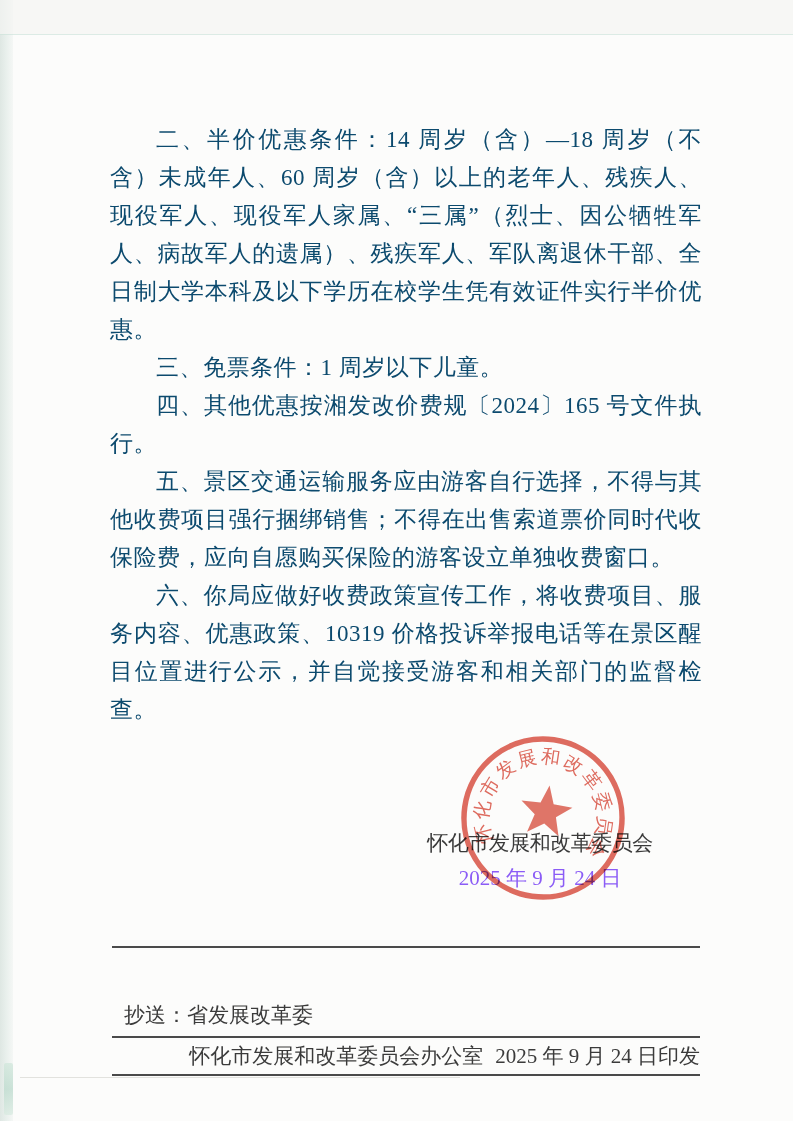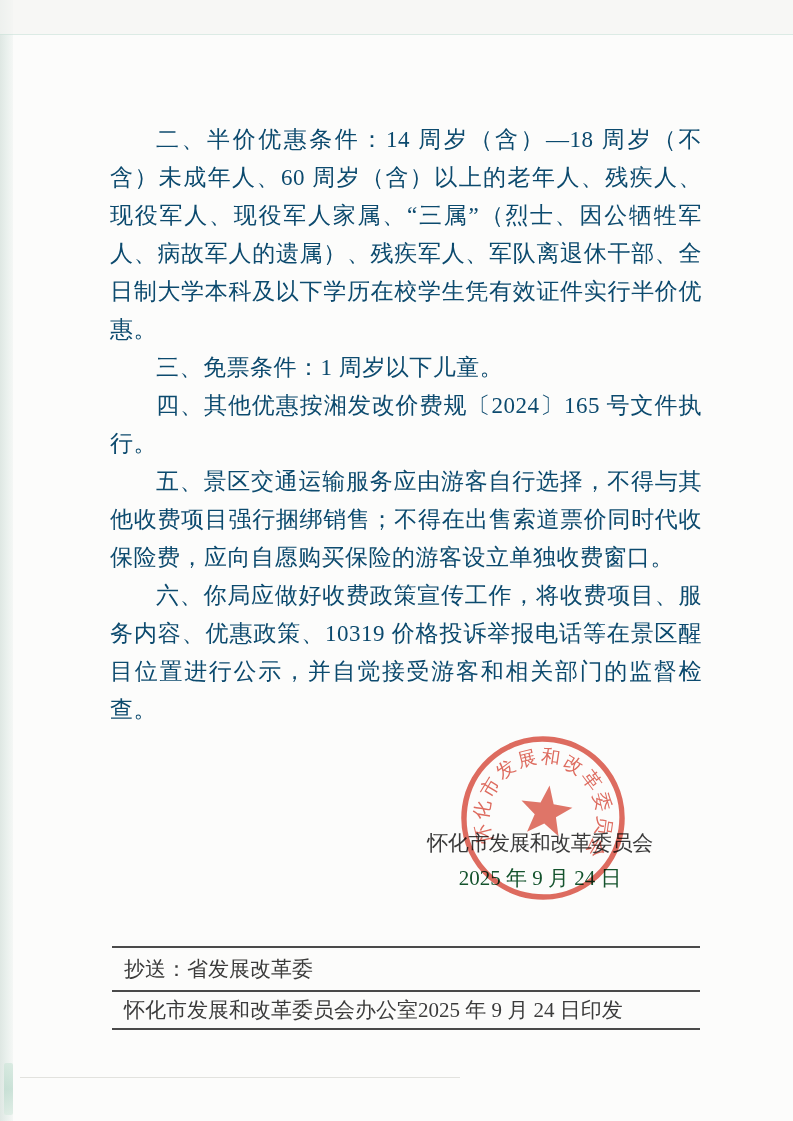--- a/index.html
+++ b/index.html
@@ -42,40 +42,41 @@
     text-align: justify; letter-spacing: 0.5px;
   }
   .doc-body p { margin: 0; text-indent: 2em; }
   
   .signature-agency {
     position: absolute; top: 829px; left: 540px; transform: translateX(-50%);
     font-size: 21px; color: #3a3a3a; white-space: nowrap; letter-spacing: -0.5px;
   }
   .signature-date {
     position: absolute; top: 864px; left: 540px; transform: translateX(-50%);
-    font-size: 21px; color: #14532d; white-space: nowrap;
+    font-size: 21px; color: #8b5cf6; white-space: nowrap;
   }
   
   .seal {
     position: absolute; left: 453px; top: 728px; width: 180px; height: 180px;
     mix-blend-mode: multiply; opacity: .88;
   }
   
   .doc-footer {
     position: absolute; left: 112px; top: 946px; width: 588px;
     color: #3b3b3b; border-top: 2px solid #4a4a4a;
   }
   .footer-cc {
     height: 42px; line-height: 42px; padding-left: 12px;
-    font-size: 21px; border-bottom: 2px solid #4a4a4a;
+    font-size: 21px; border-bottom: 2px solid #4a4a4a; margin-top: 46px;
   }
   .footer-issue-row {
     height: 36px; line-height: 36px; padding-left: 12px;
-    font-size: 21px; display: flex; justify-content: flex-start;
+    font-size: 21px; display: flex; justify-content: flex-end;
     border-bottom: 2px solid #4a4a4a;
+    gap: 12px;
   }
   .footer-issuer { white-space: nowrap; }
   .footer-print-date { white-space: nowrap; }
 </style>
 </head>
 <body>
 
 <div class="page">
 
   <div class="scan-left-strip"></div>

